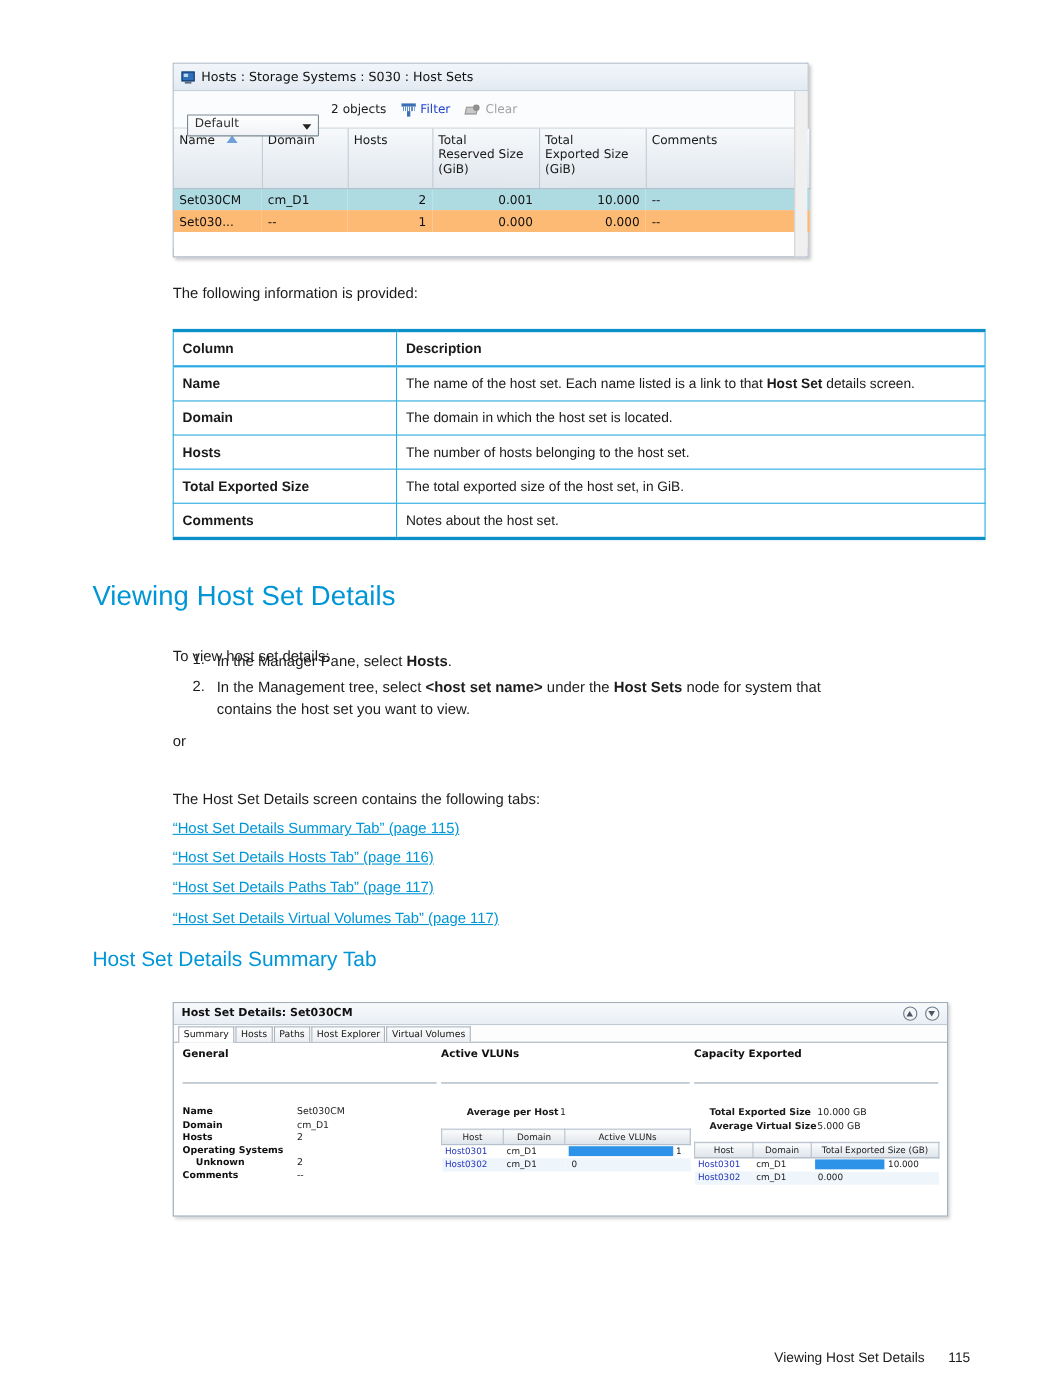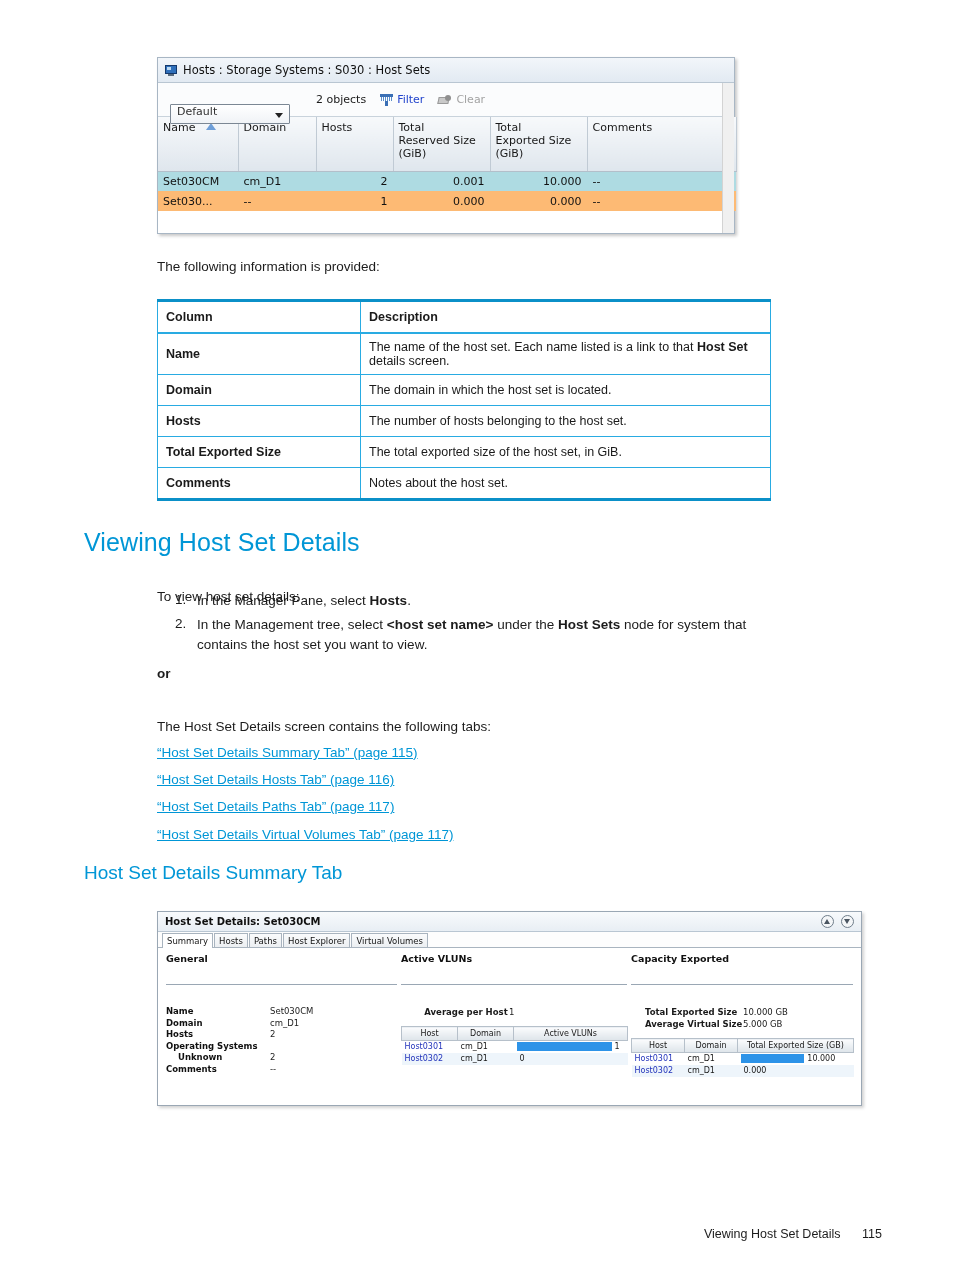--- a/index.html
+++ b/index.html
@@ -85,21 +85,21 @@
     border-radius: 1px;
     margin-top: 28px;
   }
   .combo .caret {
     position: absolute; right: 6px; top: 8px;
     width: 0; height: 0;
     border-left: 4px solid transparent;
     border-right: 4px solid transparent;
     border-top: 5px solid #222;
   }
-  .objcount { font-size: 11px; margin-left: 26px; color: #1a1a1a; }
+  .objcount { font-size: 11px; margin-left: 11px; color: #1a1a1a; }
   .tbtn {
     display: flex; align-items: center;
     margin-left: 14px;
     font-size: 11px;
   }
   .tbtn.link { color: #2244cc; }
   .tbtn.disabled { color: #a3a3a3; }
   .funnel { width: 13px; height: 13px; margin-right: 4px; position: relative; flex:none;}
   .funnel .f1 { position:absolute; left:0; top:1px; width:13px; height:3px; background:#3a6fb5; }
   .funnel .f2 { position:absolute; left:1px; top:4px; width:11px; height:4px;
@@ -173,21 +173,21 @@
     color: #0096d6;
     font-family: "Liberation Sans", sans-serif;
   }
   .listnum { position:absolute; font-size:13.5px; }
   b { font-weight: bold; }
 
   
   .desc-table {
     position: absolute;
     left: 157px; top: 299px;
-    width: 614px;
+    width: 739px;
     border-collapse: collapse;
     font-size: 12.5px;
     font-family: "Liberation Sans", sans-serif;
     padding-left: 16px;
   }
   .desc-table th, .desc-table td {
     border: 1px solid #29abe2;
     padding: 6px 8px;
     text-align: left;
     vertical-align: middle;
@@ -445,21 +445,21 @@
 
   <div class="para" style="left:157px; top:588px;">To view host set details:</div>
 
   <div class="listnum" style="left:175px; top:592px;">1.</div>
   <div class="para" style="left:197px; top:592px;"><span>In the Manager Pane, select </span><b>Hosts</b><span>.</span></div>
 
   <div class="listnum" style="left:175px; top:616px;">2.</div>
   <div class="para" style="left:197px; top:616px; width:690px;"><span>In the Management tree, select </span><b>&lt;host set name&gt;</b><span> under the </span><b>Host Sets</b><span> node for system that</span></div>
   <div class="para" style="left:197px; top:636px;">contains the host set you want to view.</div>
 
-  <div class="para" style="left:157px; top:665px;font-weight:bold;">or</div>
+  <div class="para" style="left:157px; top:665px;">or</div>
 
 
   <div class="para" style="left:157px; top:718px;">The Host Set Details screen contains the following tabs:</div>
 
   <a class="xlink" href="#" style="left:157px; top:745px;">“Host Set Details Summary Tab” (page 115)</a>
   <a class="xlink" href="#" style="left:157px; top:772px;">“Host Set Details Hosts Tab” (page 116)</a>
   <a class="xlink" href="#" style="left:157px; top:799px;">“Host Set Details Paths Tab” (page 117)</a>
   <a class="xlink" href="#" style="left:157px; top:827px;">“Host Set Details Virtual Volumes Tab” (page 117)</a>
 
   <div class="h2" style="left:84px; top:862px;">Host Set Details Summary Tab</div>

